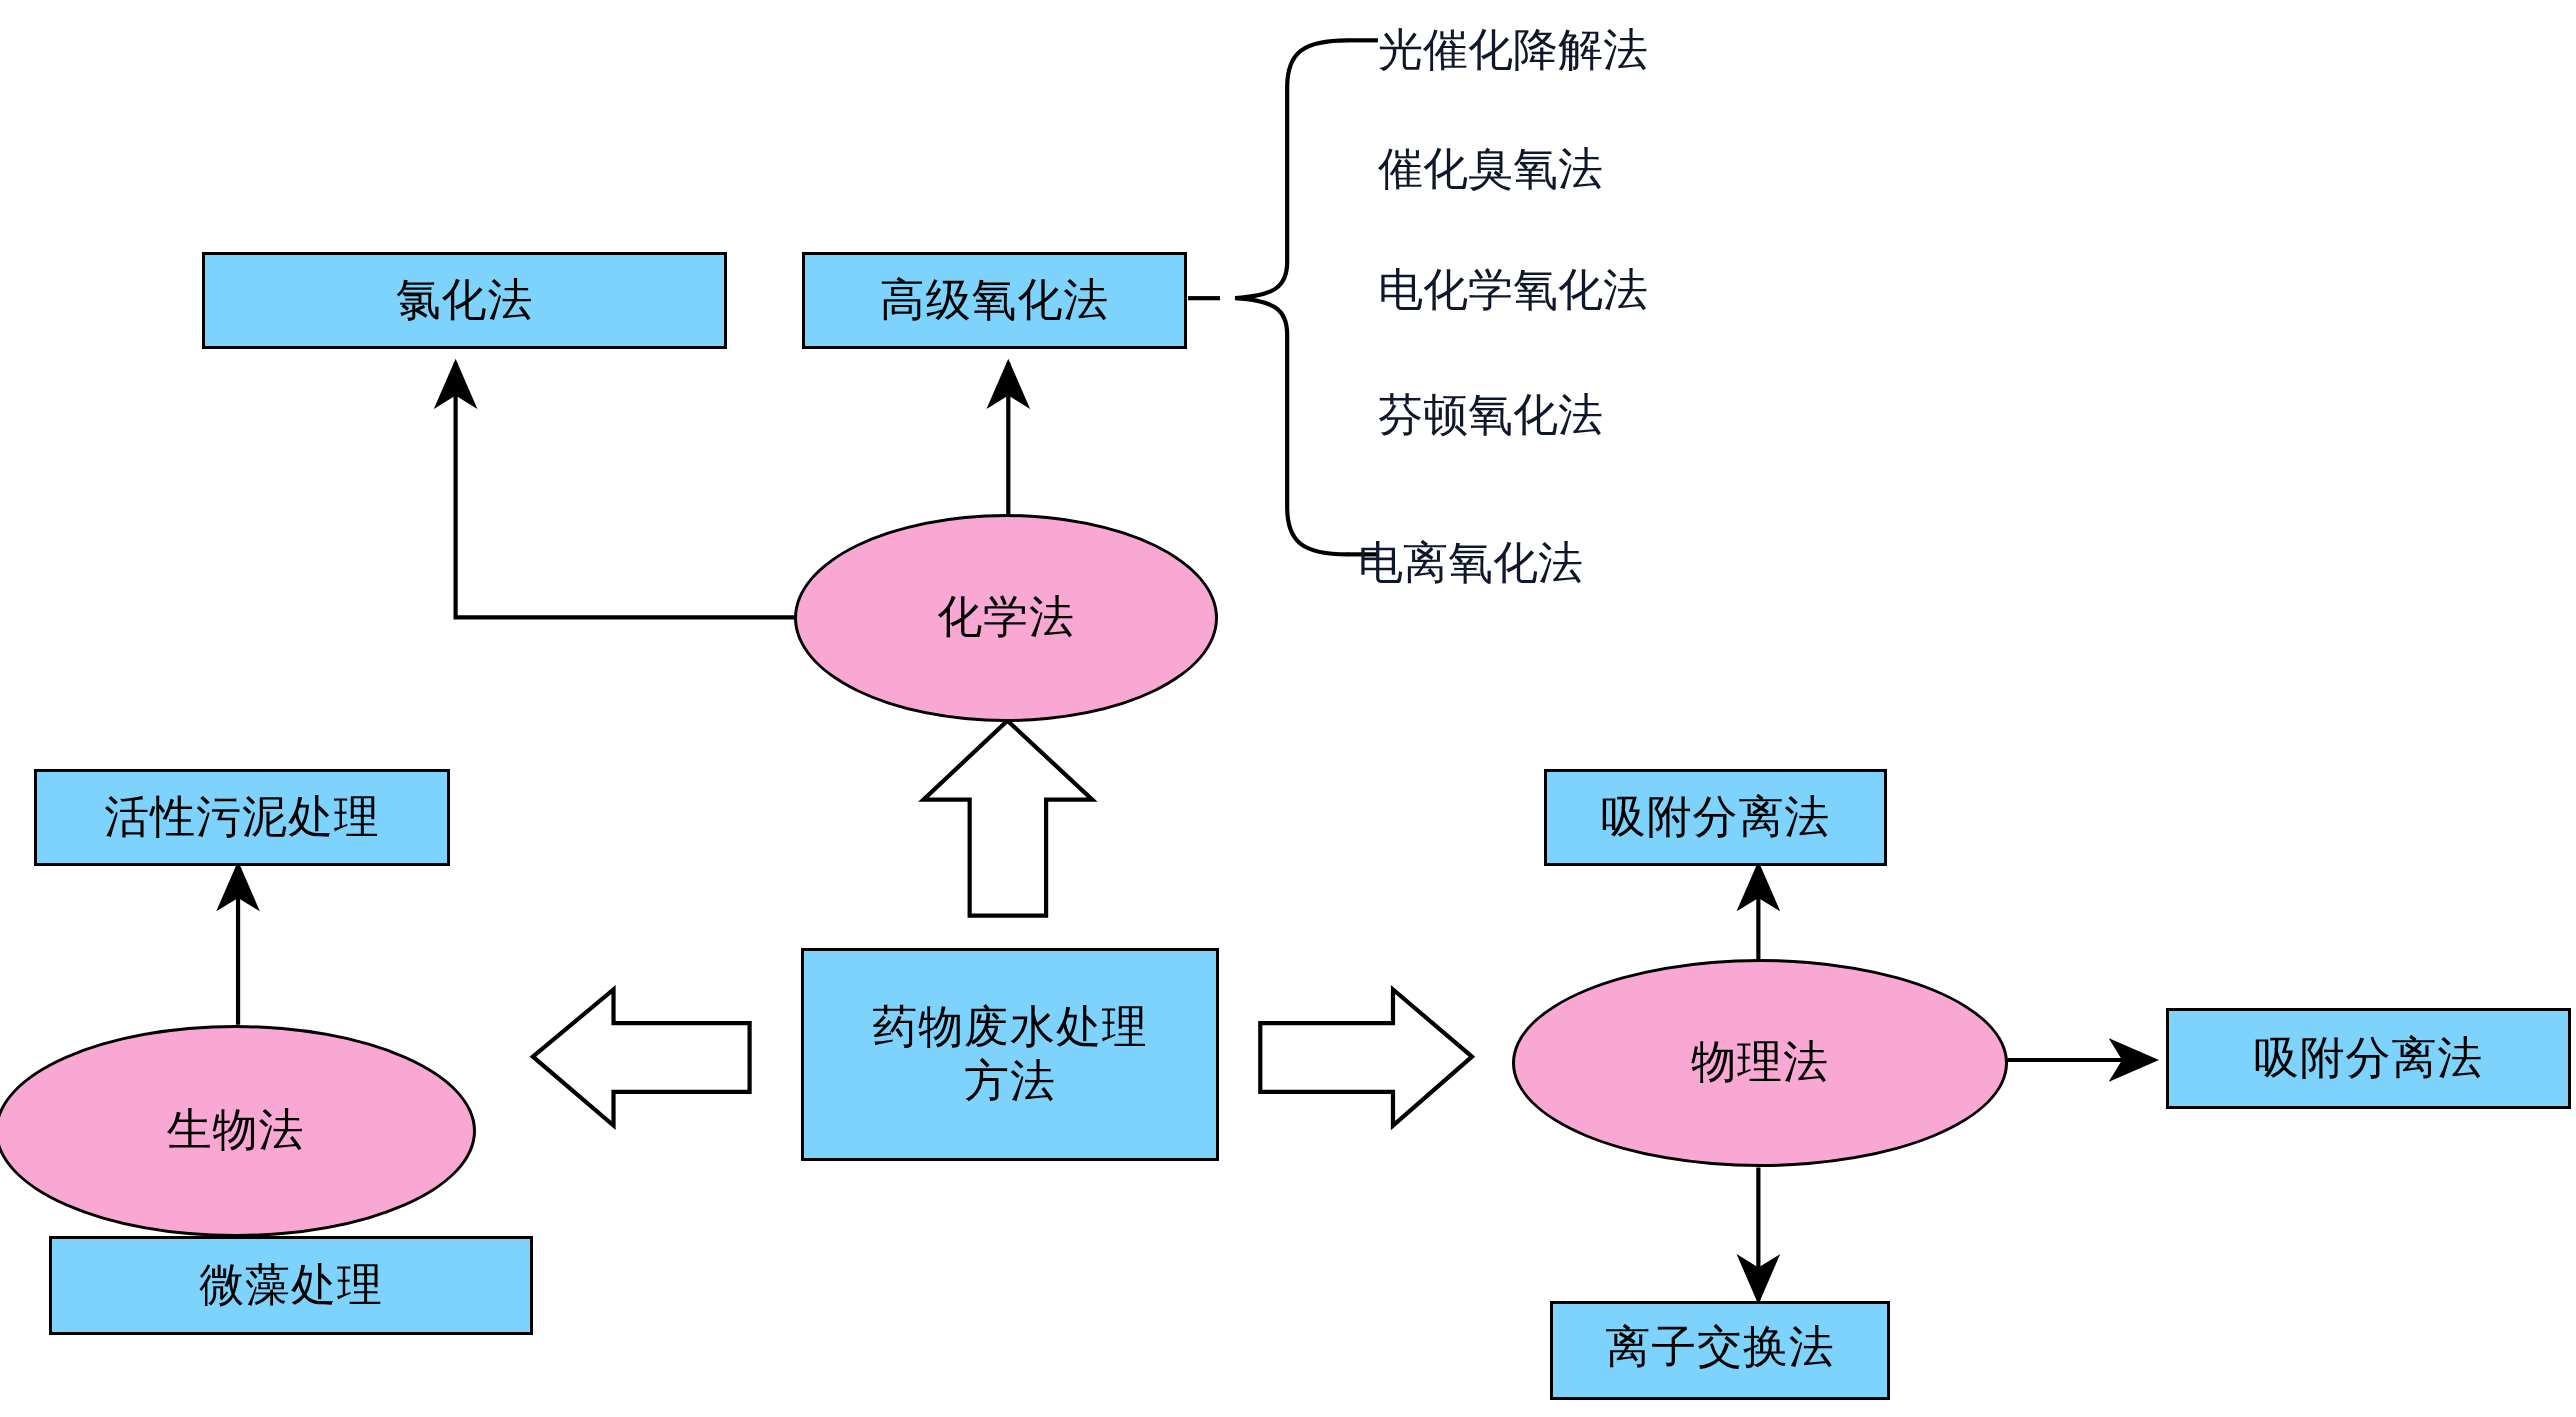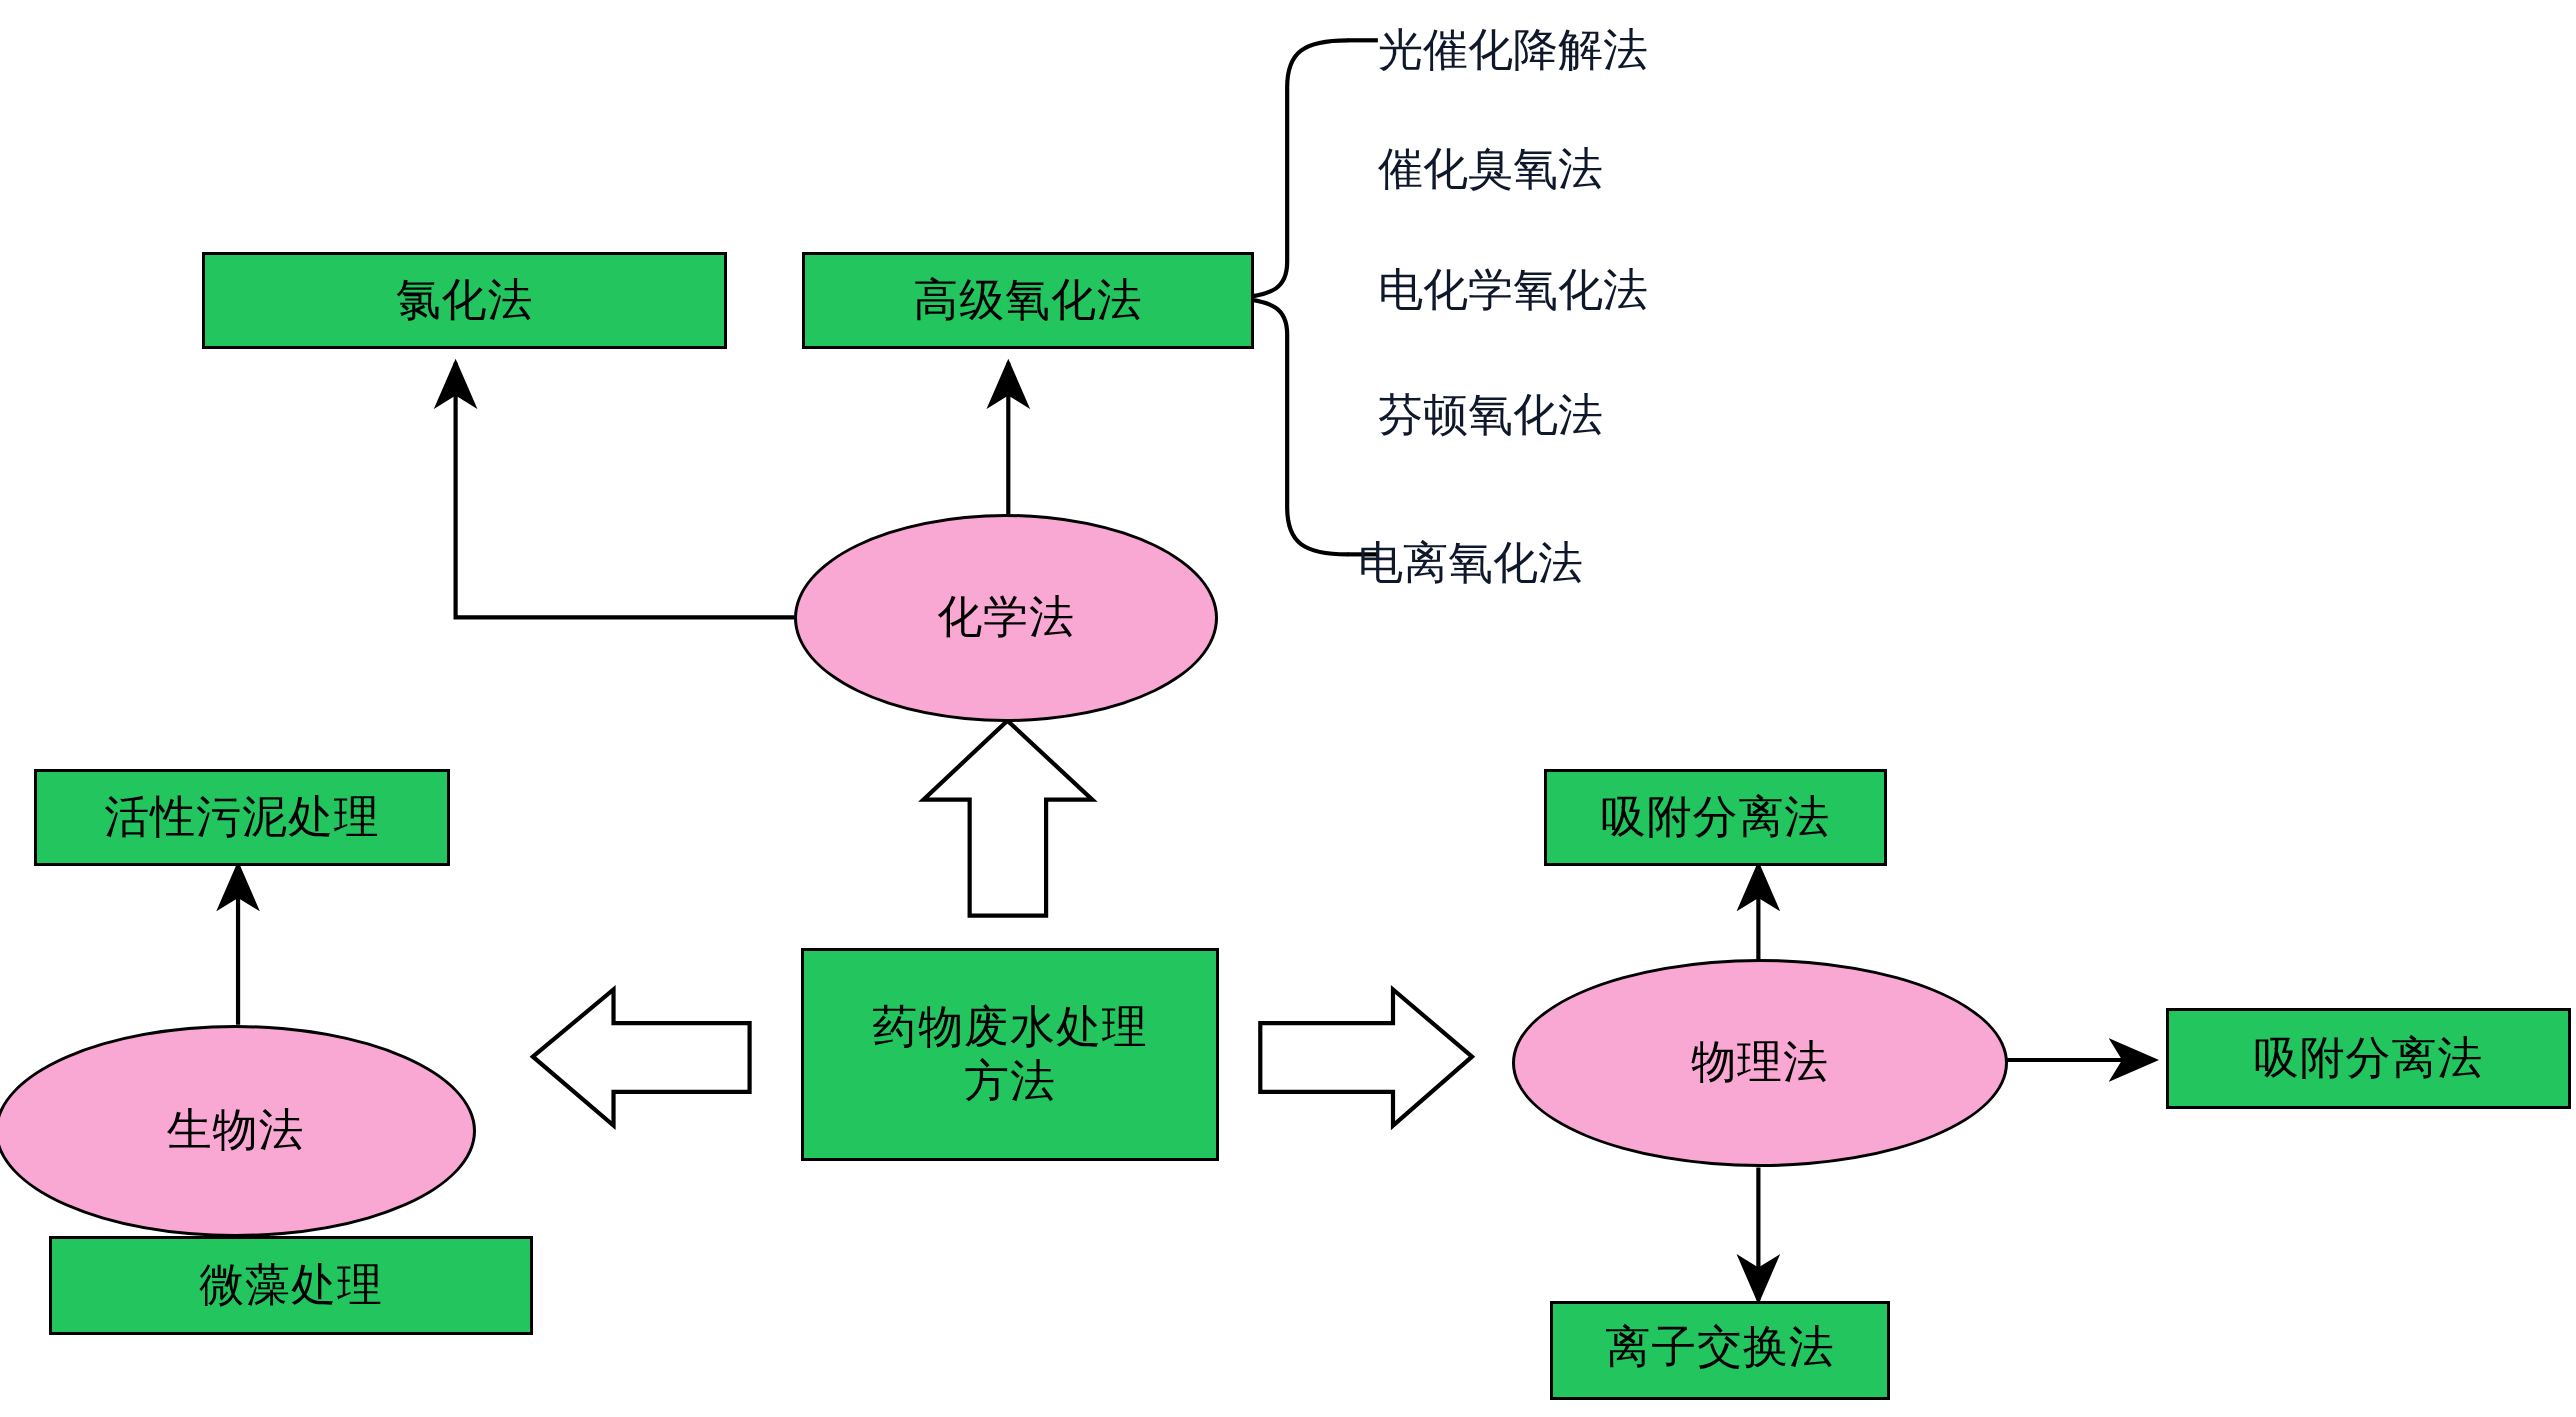--- a/index.html
+++ b/index.html
@@ -32,21 +32,21 @@
     align-items: center;
     justify-content: center;
     text-align: center;
     color: #000000;
     box-sizing: border-box;
     line-height: 1.18;
     letter-spacing: 0.02em;
   }
   .box {
     border: 3.4px solid #000000;
-    background: #22c55e;
+    background: #7dd3fc;
     font-size: 45px;
   }
   .ellipse {
     border: 3.4px solid #000000;
     background: #f9a8d4;
     border-radius: 50%;
     font-size: 45px;
   }
   .leaf-label {
     position: absolute;
@@ -120,21 +120,21 @@
       <path d="M1604,48 L1640,48" fill="none" stroke="#000000" stroke-width="5"></path>
       <path d="M1604,660 L1640,660" fill="none" stroke="#000000" stroke-width="5"></path>
       <path d="M1452,355 L1414,355" fill="none" stroke="#000000" stroke-width="5"></path>
     </g>
   </svg>
 
   <div class="node box" style="left:202px; top:252px; width:525px; height:97px;">
     <span>氯化法</span>
   </div>
 
-  <div class="node box" style="left:802px; top:252px; width:452px; height:97px;">
+  <div class="node box" style="left:802px; top:252px; width:385px; height:97px;">
     <span>高级氧化法</span>
   </div>
 
   <div class="node ellipse" style="left:794px; top:514px; width:424px; height:208px;">
     <span>化学法</span>
   </div>
 
   <div class="leaf-label" style="left:1378px; top:20px;">
     <span>光催化降解法</span>
   </div>

